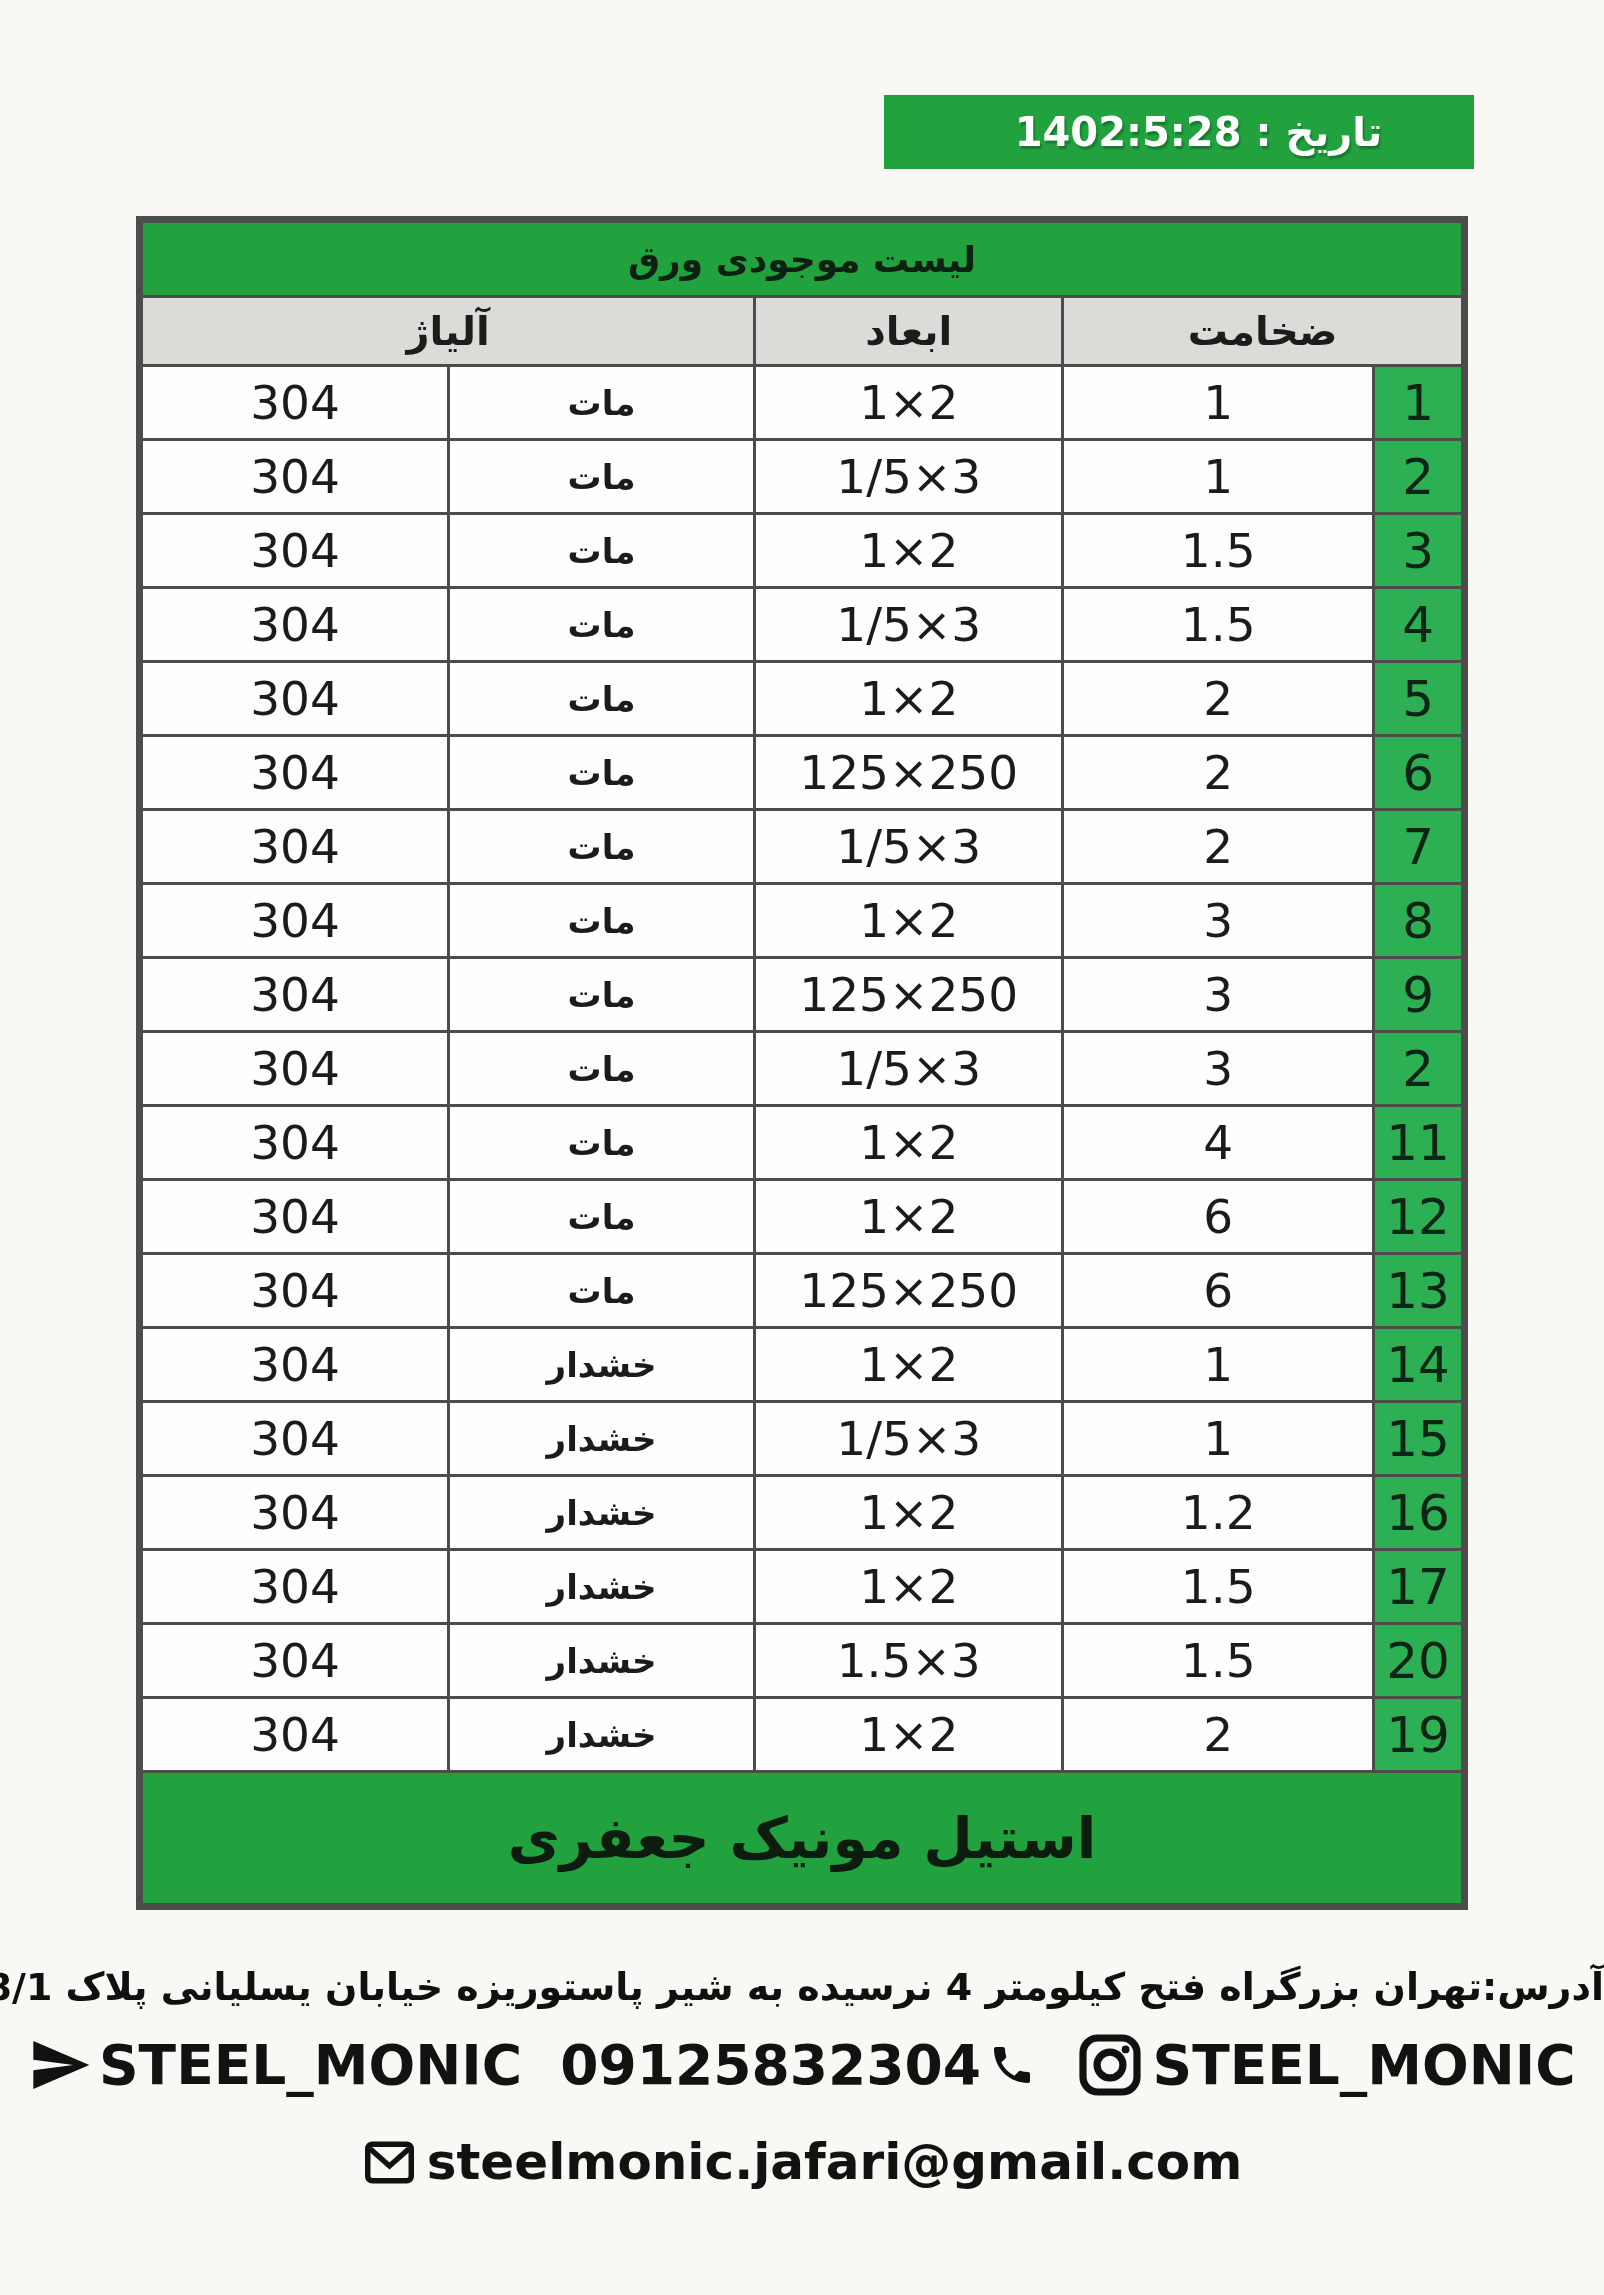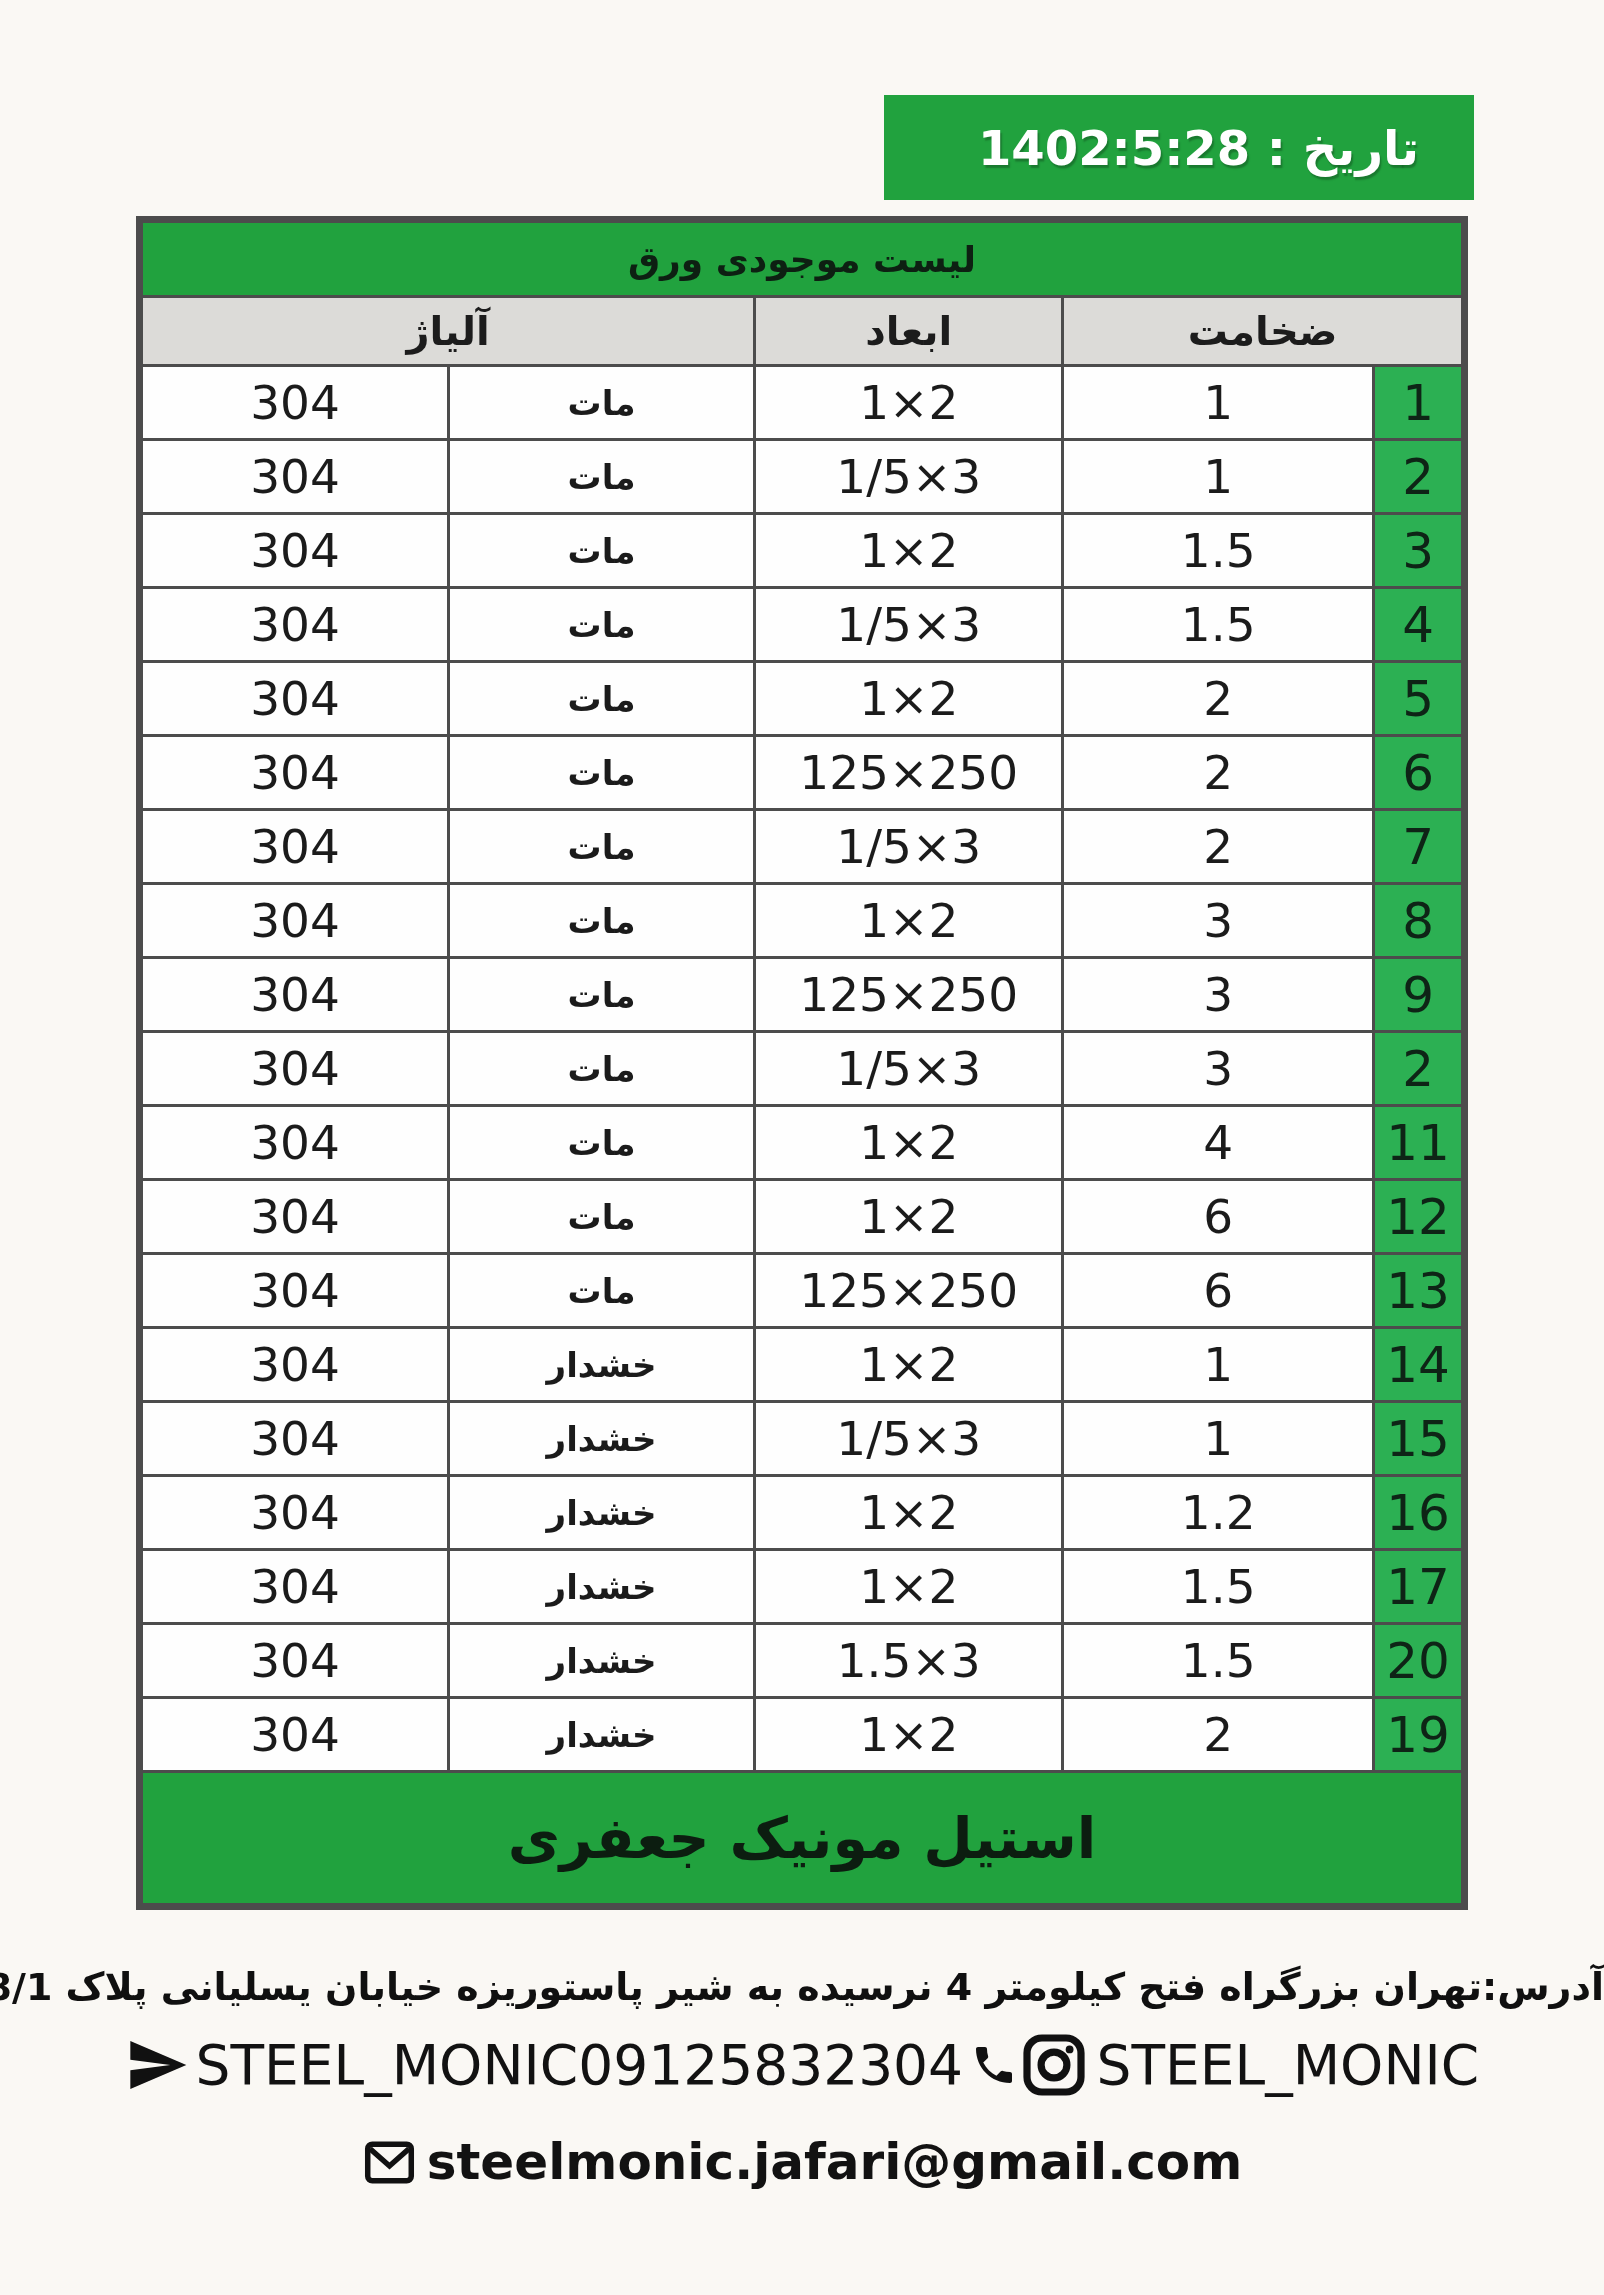--- a/index.html
+++ b/index.html
@@ -11,23 +11,23 @@
   *{box-sizing:border-box;}
   html,body{margin:0;padding:0;}
   body{
     width:1604px;height:2295px;position:relative;overflow:hidden;
     background:#faf8f4;
     font-family:"DejaVu Sans",sans-serif;
     color:#151515;
   }
   
   .date-badge{
-    position:absolute;left:884px;top:95px;width:590px;height:105px;
+    position:absolute;left:884px;top:95px;width:590px;height:74px;
     background:var(--green);color:#ffffff;
-    font-size:48px;font-weight:bold;direction:rtl;
+    font-size:40px;font-weight:bold;direction:rtl;
     display:flex;align-items:center;justify-content:center;
     text-shadow:1.7px 2.5px 1.7px rgba(0,0,0,.25);
     padding-left:39px;
   }
   
   table.inv{
     position:absolute;left:136px;top:216px;width:1332px;
     border-collapse:collapse;background:#fefefe;
     border:7.5px solid var(--border);
   }
@@ -57,22 +57,22 @@
   }
   
   .address{
     position:absolute;top:1965px;left:0;width:100%;
     text-align:center;direction:rtl;
     font-weight:bold;font-size:38px;color:#101010;
     letter-spacing:0;white-space:nowrap;
   }
   .contact-row{
     position:absolute;top:2029px;left:0;width:100%;
-    display:flex;align-items:center;justify-content:center;
-    font-weight:normal;font-size:55px;color:#121212;white-space:nowrap;
+    display:flex;align-items:center;justify-content:center;gap:38px;
+    font-weight:bold;font-size:55px;color:#121212;white-space:nowrap;
   }
   .contact-item{display:flex;align-items:center;gap:6.7px;}
   .email-row{
     position:absolute;top:2133px;left:0;width:100%;
     display:flex;align-items:center;justify-content:center;gap:10px;
     font-weight:bold;font-size:50px;color:#121212;
   }
   .icon{flex:0 0 auto;display:block;}
 </style>
 </head>

